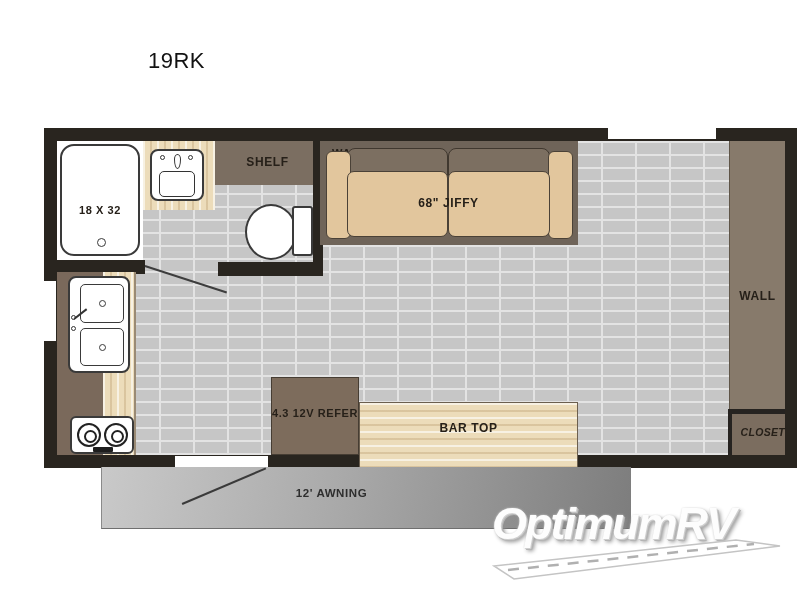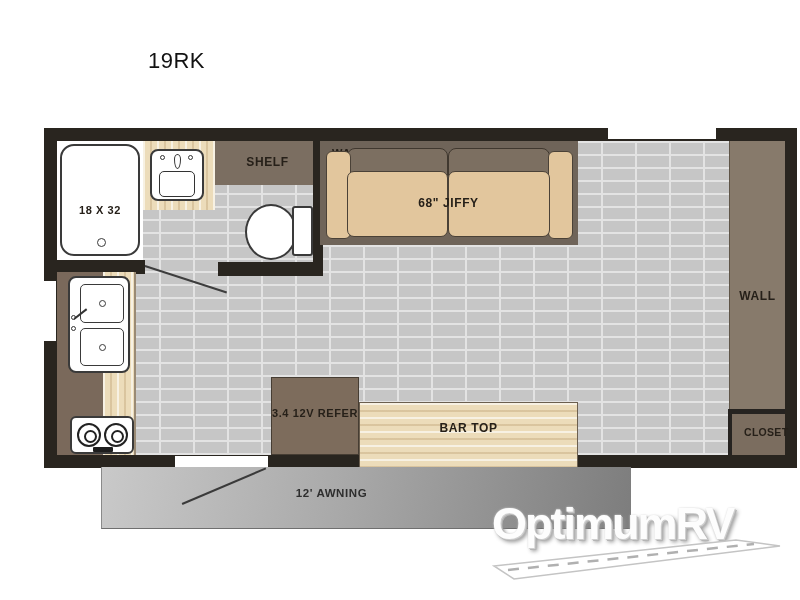--- a/index.html
+++ b/index.html
@@ -38,21 +38,21 @@
 
   .swing-line { height:1.5px; background:#3d3d3d; transform-origin:0 50%; }
 
   
   #awning { left:101px; top:467px; width:530px; height:62px;
     background:linear-gradient(100deg,#c9c9c9 0%,#a9a9a9 45%,#7d7d7d 100%);
     border-left:1px solid #8a8a8a; border-bottom:1px solid #6f6f6f; }
   #awning .label { color:#2e2e2e; }
 
   
-  #wm-text { font-size:45px; font-weight:800; letter-spacing:-2px; color:#fdfdfd;
+  #wm-text { font-size:45px; font-style:italic; font-weight:800; letter-spacing:-2px; color:#fdfdfd;
     text-shadow:1px 1px 0 #cfcfcf, 2px 2px 0 #b4b4b4, 3px 3px 4px #909090, 0 0 2px #dcdcdc;text-align:center; }
 
   .drain { width:9px; height:9px; border:1.5px solid #3a3a3a; border-radius:50%; background:#fff; }
   .burner { border:2px solid #222; border-radius:50%; background:#fff; position:absolute; }
   .burner::after { content:""; position:absolute; left:50%; top:50%; width:9px; height:9px; margin:-5.5px 0 0 -5.5px; border:2px solid #222; border-radius:50%; }
   .knob { width:5px; height:5px; border:1.2px solid #333; border-radius:50%; background:#fff; }
 </style>
 </head>
 <body>
 
@@ -108,21 +108,21 @@
       <div class="abs sofa-seat" style="left:128px; top:30px; width:102px; height:66px;"></div>
       <div class="abs label" style="left:27px; top:55px; width:203px; text-align:center;">68" JIFFY</div>
     </div>
 
 
     <div class="abs" style="left:685px; top:13px; width:56px; height:268px; background:#877a6b; border-left:1px solid #5e5447;">
       <div class="abs label" style="left:0; right:0; top:148px; text-align:center;">WALL</div>
     </div>
 
     <div class="abs" style="left:684px; top:281px; width:57px; height:46px; background:#7b6d5f; border-top:5px solid #262320; border-left:4px solid #262320;">
-      <div class="abs label" style="left:12px; right:0; top:12px; text-align:left; font-size:10.5px; letter-spacing:.3px;">CLOSET</div>
+      <div class="abs label" style="left:0; right:0; top:12px; text-align:right; font-size:10.5px; letter-spacing:.3px;font-style:italic;">CLOSET</div>
     </div>
 
     <div class="abs" style="left:13px; top:144px; width:46px; height:183px; background:#7a695b;"></div>
     <div class="abs wood-v" style="left:59px; top:144px; width:33px; height:183px; border-right:2px solid #9a8a74;"></div>
 
     <div class="abs fixture-white" style="left:24px; top:148px; width:62px; height:97px; border-radius:8px;">
       <div class="abs" style="left:10px; top:6px; width:44px; height:39px; border:1.5px solid #3a3a3a; border-radius:5px;">
         <div class="abs drain" style="left:18px; top:15px; width:7px; height:7px;"></div>
       </div>
       <div class="abs" style="left:10px; top:50px; width:44px; height:38px; border:1.5px solid #3a3a3a; border-radius:5px;">
@@ -133,21 +133,21 @@
       <div class="abs" style="left:4px; top:40px; width:16px; height:1.8px; background:#333; transform:rotate(-38deg); transform-origin:0 50%;"></div>
     </div>
 
     <div class="abs fixture-white" style="left:26px; top:288px; width:64px; height:38px; border-radius:6px;">
       <div class="burner" style="left:5px; top:5px; width:24px; height:24px;"></div>
       <div class="burner" style="left:32px; top:5px; width:24px; height:24px;"></div>
       <div class="abs" style="left:21px; top:29px; width:20px; height:5px; background:#1e1e1e; border-radius:1px;"></div>
     </div>
 
     <div class="abs" style="left:227px; top:249px; width:88px; height:78px; background:#7d6c5c; border:1px solid #463d33;">
-      <div class="abs label label-sm" style="left:50%; top:29px; transform:translateX(-50%);">3.4 12V REFER</div>
+      <div class="abs label label-sm" style="left:50%; top:29px; transform:translateX(-50%);">4.3 12V REFER</div>
     </div>
 
     <div class="abs wood-h" style="left:315px; top:274px; width:219px; height:66px; border:1px solid #6b5f4f;">
       <div class="abs label" style="left:0; right:0; top:18px; text-align:center;">BAR TOP</div>
     </div>
 
   </div>
 
   <div id="awning" class="abs">
     <div class="abs label label-sm" style="left:0; right:70px; top:20px; text-align:center; font-size:11.5px;">12' AWNING</div>

